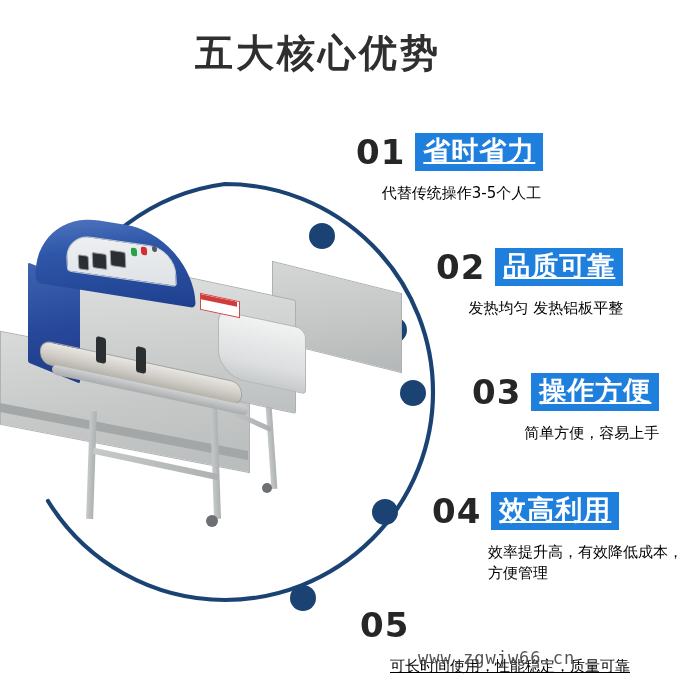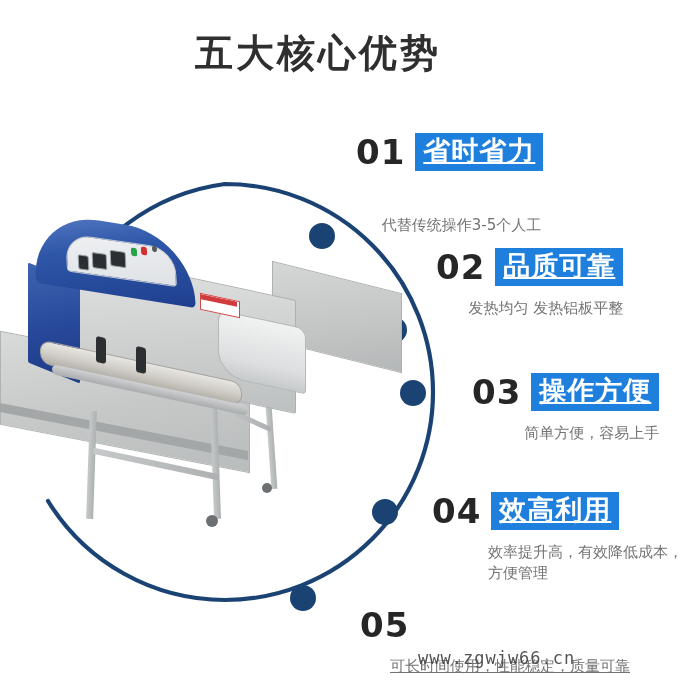--- a/index.html
+++ b/index.html
@@ -203,27 +203,27 @@
     padding: 3px 8px 5px 8px;
     letter-spacing: 1px;
     line-height: 1.1;
     font-family: "DejaVu Sans", "Liberation Sans", sans-serif;
     white-space: nowrap;
     text-decoration: underline;
   }
   .feature-desc {
     margin-top: 12px;
     font-size: 15px;
-    color: #737373;
+    color: #000000;
     line-height: 1.45;
     font-family: "DejaVu Sans", "Liberation Sans", sans-serif;
     white-space: pre-line;
   }
 
-  #f1 { left: 356px; top: 133px; gap: 32px; }
+  #f1 { left: 356px; top: 133px; }
   #f1 .feature-desc { align-self: flex-end; margin-right: 2px; }
   #f2 { left: 436px; top: 248px; text-align: center; }
   #f2 .feature-desc { align-self: flex-end; }
   #f3 { left: 472px; top: 373px; }
   #f3 .feature-desc { align-self: flex-end; }
   #f4 { left: 432px; top: 492px; }
   #f4 .feature-desc { align-self: flex-start; margin-left: 56px; }
   #f5 { left: 360px; top: 608px; }
   #f5 .feature-desc { align-self: flex-start; margin-left: 30px; margin-top: 14px; text-decoration: underline; }
 

